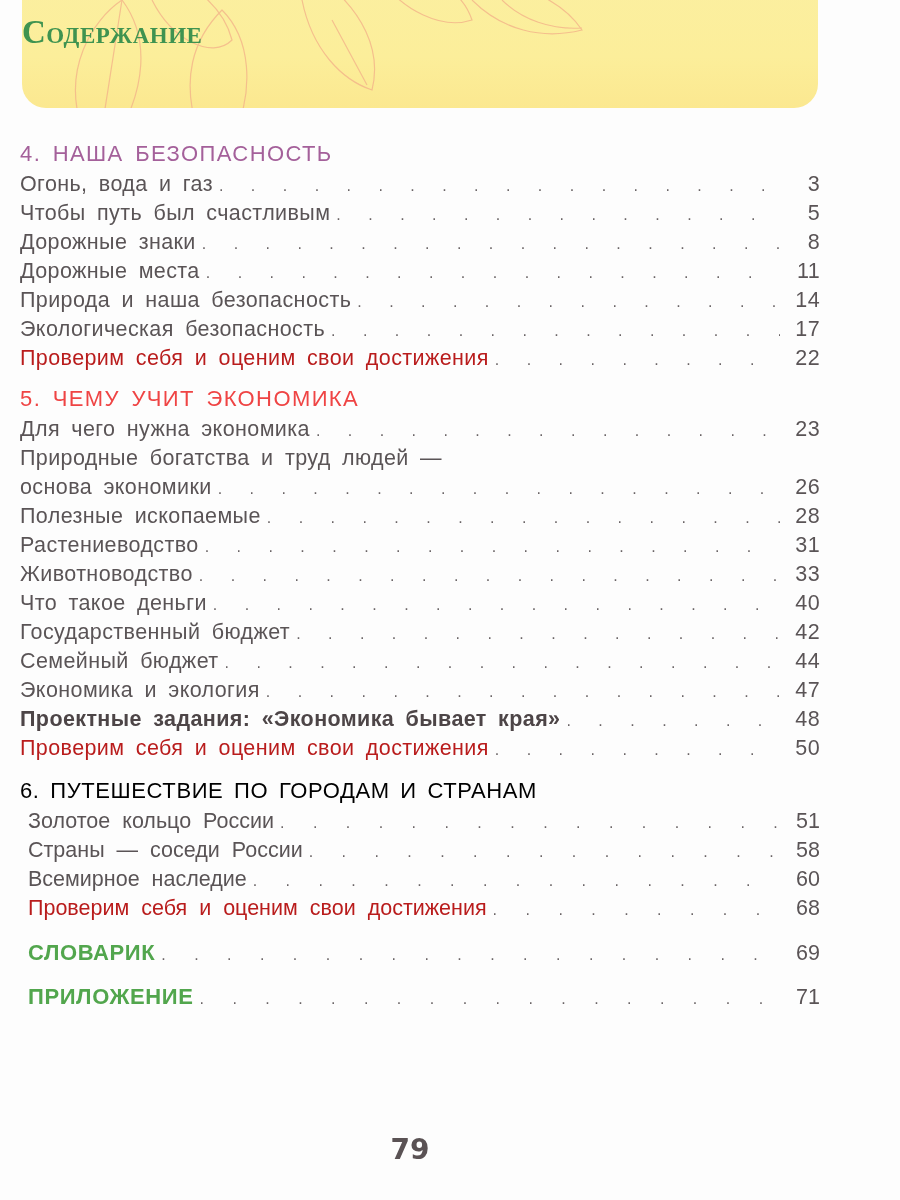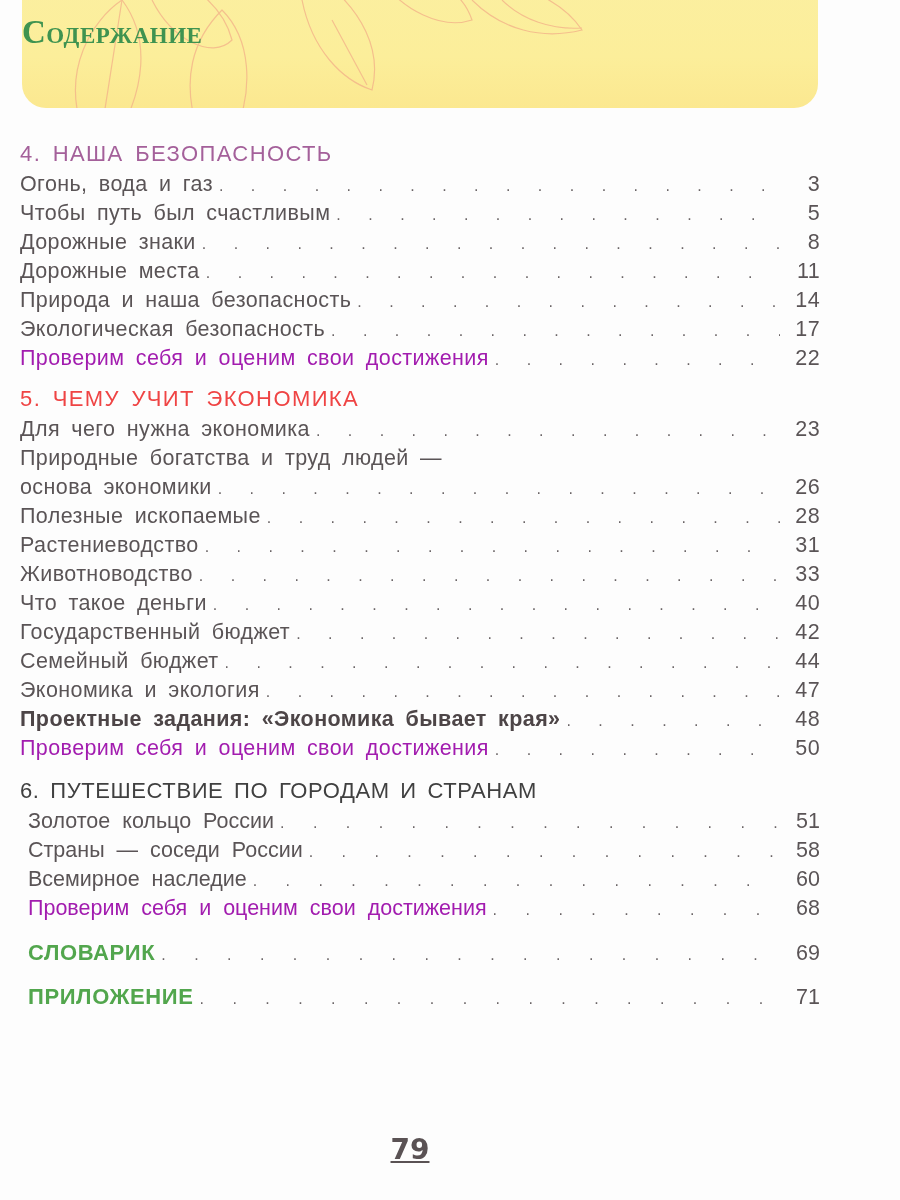--- a/index.html
+++ b/index.html
@@ -31,29 +31,29 @@
   .row .label { white-space: nowrap; }
   .row .leader {
     flex: 1; overflow: hidden; white-space: nowrap; margin: 0 6px;
     letter-spacing: 9px; color: #6a6466; font-size: 16px;
   }
   .row .leader::before {
     content: ". . . . . . . . . . . . . . . . . . . . . . . . . . . . . . . . . . . . . . . . . . . . . . . . . . . . . . . . . . . . . . . .";
   }
   .row .page { min-width: 34px; text-align: right; }
   .row.bold .label { font-weight: bold; color: #4d4547; }
-  .row.check .label { color: #a21caf; }
+  .row.check .label { color: #b91c1c; }
   .row.nopage { height: 29px; }
   .s6 .row { font-family: "Liberation Sans", sans-serif; letter-spacing: 0; word-spacing: 6px; transform-origin: left; margin-left: 8px; }
   .s6 .section-title { letter-spacing: 0.6px; }
   .special { margin-top: 10px; height: 40px; line-height: 40px; }
   .special .label { font-weight: bold; color: #52a64d; font-size: 22px; letter-spacing: 0.6px; text-align: center; }
   .page-number {
     position: absolute; left: 0; right: 80px; top: 1133px; text-align: center;
-    font-family: "DejaVu Sans", sans-serif; font-weight: bold; font-size: 28px; color: #5a5254; text-decoration: underline;
+    font-family: "DejaVu Sans", sans-serif; font-weight: bold; font-size: 28px; color: #5a5254;
   }
 </style>
 </head>
 <body>
 
 <div class="header-banner">
   <svg width="796" height="148" viewBox="0 0 796 148">
     <g fill="none" stroke="#f3b48a" stroke-width="1.2" opacity="0.8">
       <path d="M60 148 C 40 90, 70 40, 100 20 C 130 60, 120 110, 100 148"></path>
       <path d="M100 20 L 80 148"></path>
@@ -166,21 +166,21 @@
         <span class="page">48</span>
       </div>
     <div class="row check">
         <span class="label">Проверим себя и оценим свои достижения</span>
         <span class="leader"></span>
         <span class="page">50</span>
       </div>
   </div>
 
   <div class="section s6" style="margin-top:12px">
-    <div class="section-title" style="color:#404040">6. ПУТЕШЕСТВИЕ ПО ГОРОДАМ И СТРАНАМ</div>
+    <div class="section-title" style="color:#000000">6. ПУТЕШЕСТВИЕ ПО ГОРОДАМ И СТРАНАМ</div>
     <div class="row">
         <span class="label">Золотое кольцо России</span>
         <span class="leader"></span>
         <span class="page">51</span>
       </div>
     <div class="row">
         <span class="label">Страны — соседи России</span>
         <span class="leader"></span>
         <span class="page">58</span>
       </div>

